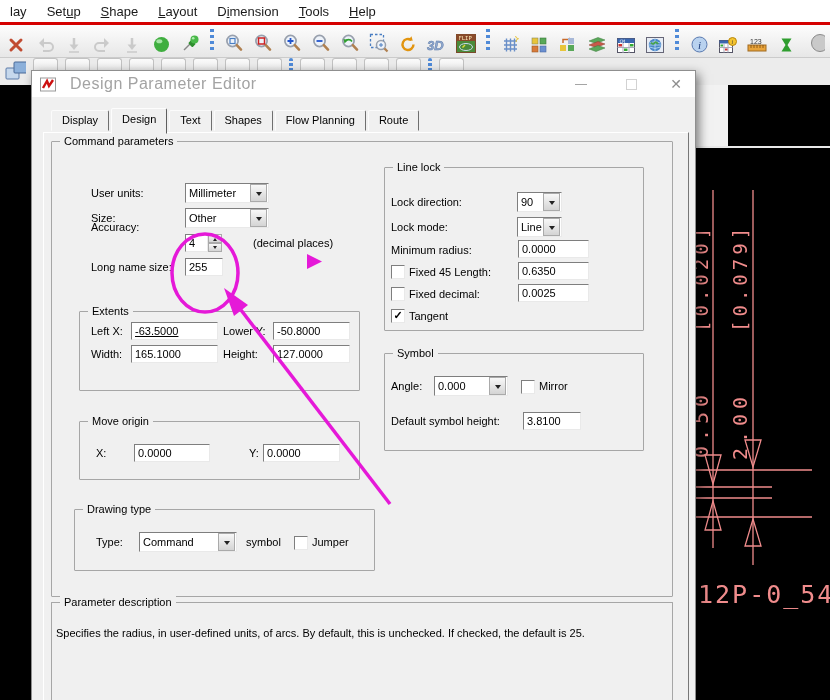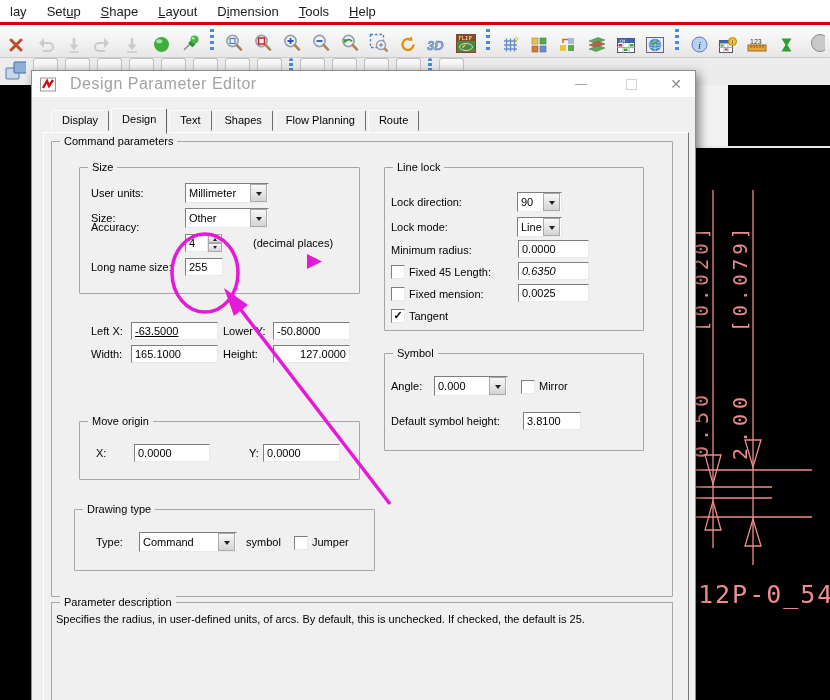--- a/index.html
+++ b/index.html
@@ -348,23 +348,20 @@
       <span class="tab">Shapes</span>
       <span class="tab">Flow Planning</span>
       <span class="tab">Route</span>
     </div>
   <div class="panel"></div>
 
   <div class="grp" style="left:19px;top:70px;width:620px;height:454px">
     <span class="glabel">Command parameters</span>
   </div>
 
-  <div class="grp" style="left:47px;top:96px;width:279px;height:125px">
-    <span class="glabel">Size</span>
-  </div>
   <span class="lbl" style="left:59px;top:112px">User units:</span>
   <div class="dd" style="left:153px;top:112px;width:84px">
     <span class="val">Millimeter</span>
     <span class="dbtn">
         <span class="arr"></span>
       </span>
   </div>
   <span class="lbl" style="left:59px;top:137px">Size:</span>
   <div class="dd" style="left:153px;top:137px;width:84px">
     <span class="val">Other</span>
@@ -381,28 +378,31 @@
         </span>
       <span class="sbtn">
           <span class="da"></span>
         </span>
     </span>
   </div>
   <span class="lbl" style="left:221px;top:162px">(decimal places)</span>
   <span class="lbl" style="left:59px;top:186px">Long name size:</span>
   <input class="txt" style="left: 153px; top: 187px; width: 38px;" value="255">
 
+  <div class="grp" style="left:47px;top:240px;width:279px;height:78px">
+    <span class="glabel">Extents</span>
+  </div>
   <span class="lbl" style="left:59px;top:250px">Left X:</span>
   <input class="txt" style="left: 99px; top: 251px; width: 87px; text-decoration: underline;" value="-63.5000">
   <span class="lbl" style="left:191px;top:250px">Lower Y:</span>
   <input class="txt" style="left: 241px; top: 251px; width: 77px;" value="-50.8000">
   <span class="lbl" style="left:59px;top:273px">Width:</span>
   <input class="txt" style="left: 99px; top: 274px; width: 87px;" value="165.1000">
   <span class="lbl" style="left:191px;top:273px">Height:</span>
-  <input class="txt" style="left: 241px; top: 274px; width: 77px; text-align: right;" value="127.0000">
+  <input class="txt" style="left: 241px; top: 274px; width: 77px;" value="127.0000">
 
   <div class="grp" style="left:47px;top:350px;width:279px;height:57px">
     <span class="glabel">Move origin</span>
   </div>
   <span class="lbl" style="left:64px;top:372px">X:</span>
   <input class="txt" style="left: 102px; top: 373px; width: 76px;" value="0.0000">
   <span class="lbl" style="left:217px;top:372px">Y:</span>
   <input class="txt" style="left: 231px; top: 373px; width: 77px;" value="0.0000">
 
   <div class="grp" style="left:42px;top:438px;width:299px;height:60px">
@@ -433,23 +433,23 @@
   <div class="dd" style="left:485px;top:146px;width:45px">
     <span class="val">Line</span>
     <span class="dbtn">
         <span class="arr"></span>
       </span>
   </div>
   <span class="lbl" style="left:359px;top:169px">Minimum radius:</span>
   <input class="txt" style="left: 486px; top: 169px; width: 71px;" value="0.0000">
   <span class="cb" style="left:359px;top:194px"></span>
   <span class="lbl" style="left:377px;top:191px">Fixed 45 Length:</span>
-  <input class="txt" style="left: 486px; top: 191px; width: 71px; font-style: italic;" value="0.6350">
+  <input class="txt" style="left: 486px; top: 191px; width: 71px;" value="0.6350">
   <span class="cb" style="left:359px;top:216px"></span>
-  <span class="lbl" style="left:377px;top:213px">Fixed mension:</span>
+  <span class="lbl" style="left:377px;top:213px">Fixed decimal:</span>
   <input class="txt" style="left: 486px; top: 213px; width: 71px;" value="0.0025">
   <span class="cb on" style="left:359px;top:238px"></span>
   <span class="lbl" style="left:377px;top:235px">Tangent</span>
 
   <div class="grp" style="left:352px;top:282px;width:258px;height:96px">
     <span class="glabel">Symbol</span>
   </div>
   <span class="lbl" style="left:359px;top:305px">Angle:</span>
   <div class="dd" style="left:402px;top:305px;width:74px">
     <span class="val">0.000</span>
@@ -458,21 +458,21 @@
       </span>
   </div>
   <span class="cb" style="left:489px;top:309px"></span>
   <span class="lbl" style="left:507px;top:305px">Mirror</span>
   <span class="lbl" style="left:359px;top:340px">Default symbol height:</span>
   <input class="txt" style="left: 491px; top: 341px; width: 58px;" value="3.8100">
 
   <div class="grp" style="left:19px;top:531px;width:620px;height:168px;border-bottom:none">
     <span class="glabel">Parameter description</span>
   </div>
-  <div class="desc" style="left:24px;top:541px;width:592px">Specifies the radius, in user-defined units, of arcs. By default, this is unchecked. If checked, the default is 25.</div>
+  <div class="desc" style="left:24px;top:555px;width:592px">Specifies the radius, in user-defined units, of arcs. By default, this is unchecked. If checked, the default is 25.</div>
 </div>
 
 <svg id="anno" width="830" height="700" viewBox="0 0 830 700">
   <ellipse class="st" cx="205" cy="273" rx="33" ry="39"></ellipse>
   <polygon class="fl" points="307,254 307,269 322,261.5"></polygon>
   <line class="st" x1="390" y1="504" x2="241" y2="310"></line>
   <polygon class="fl" points="224,288 248,305 234,316"></polygon>
 </svg>
 
 </body></html>

